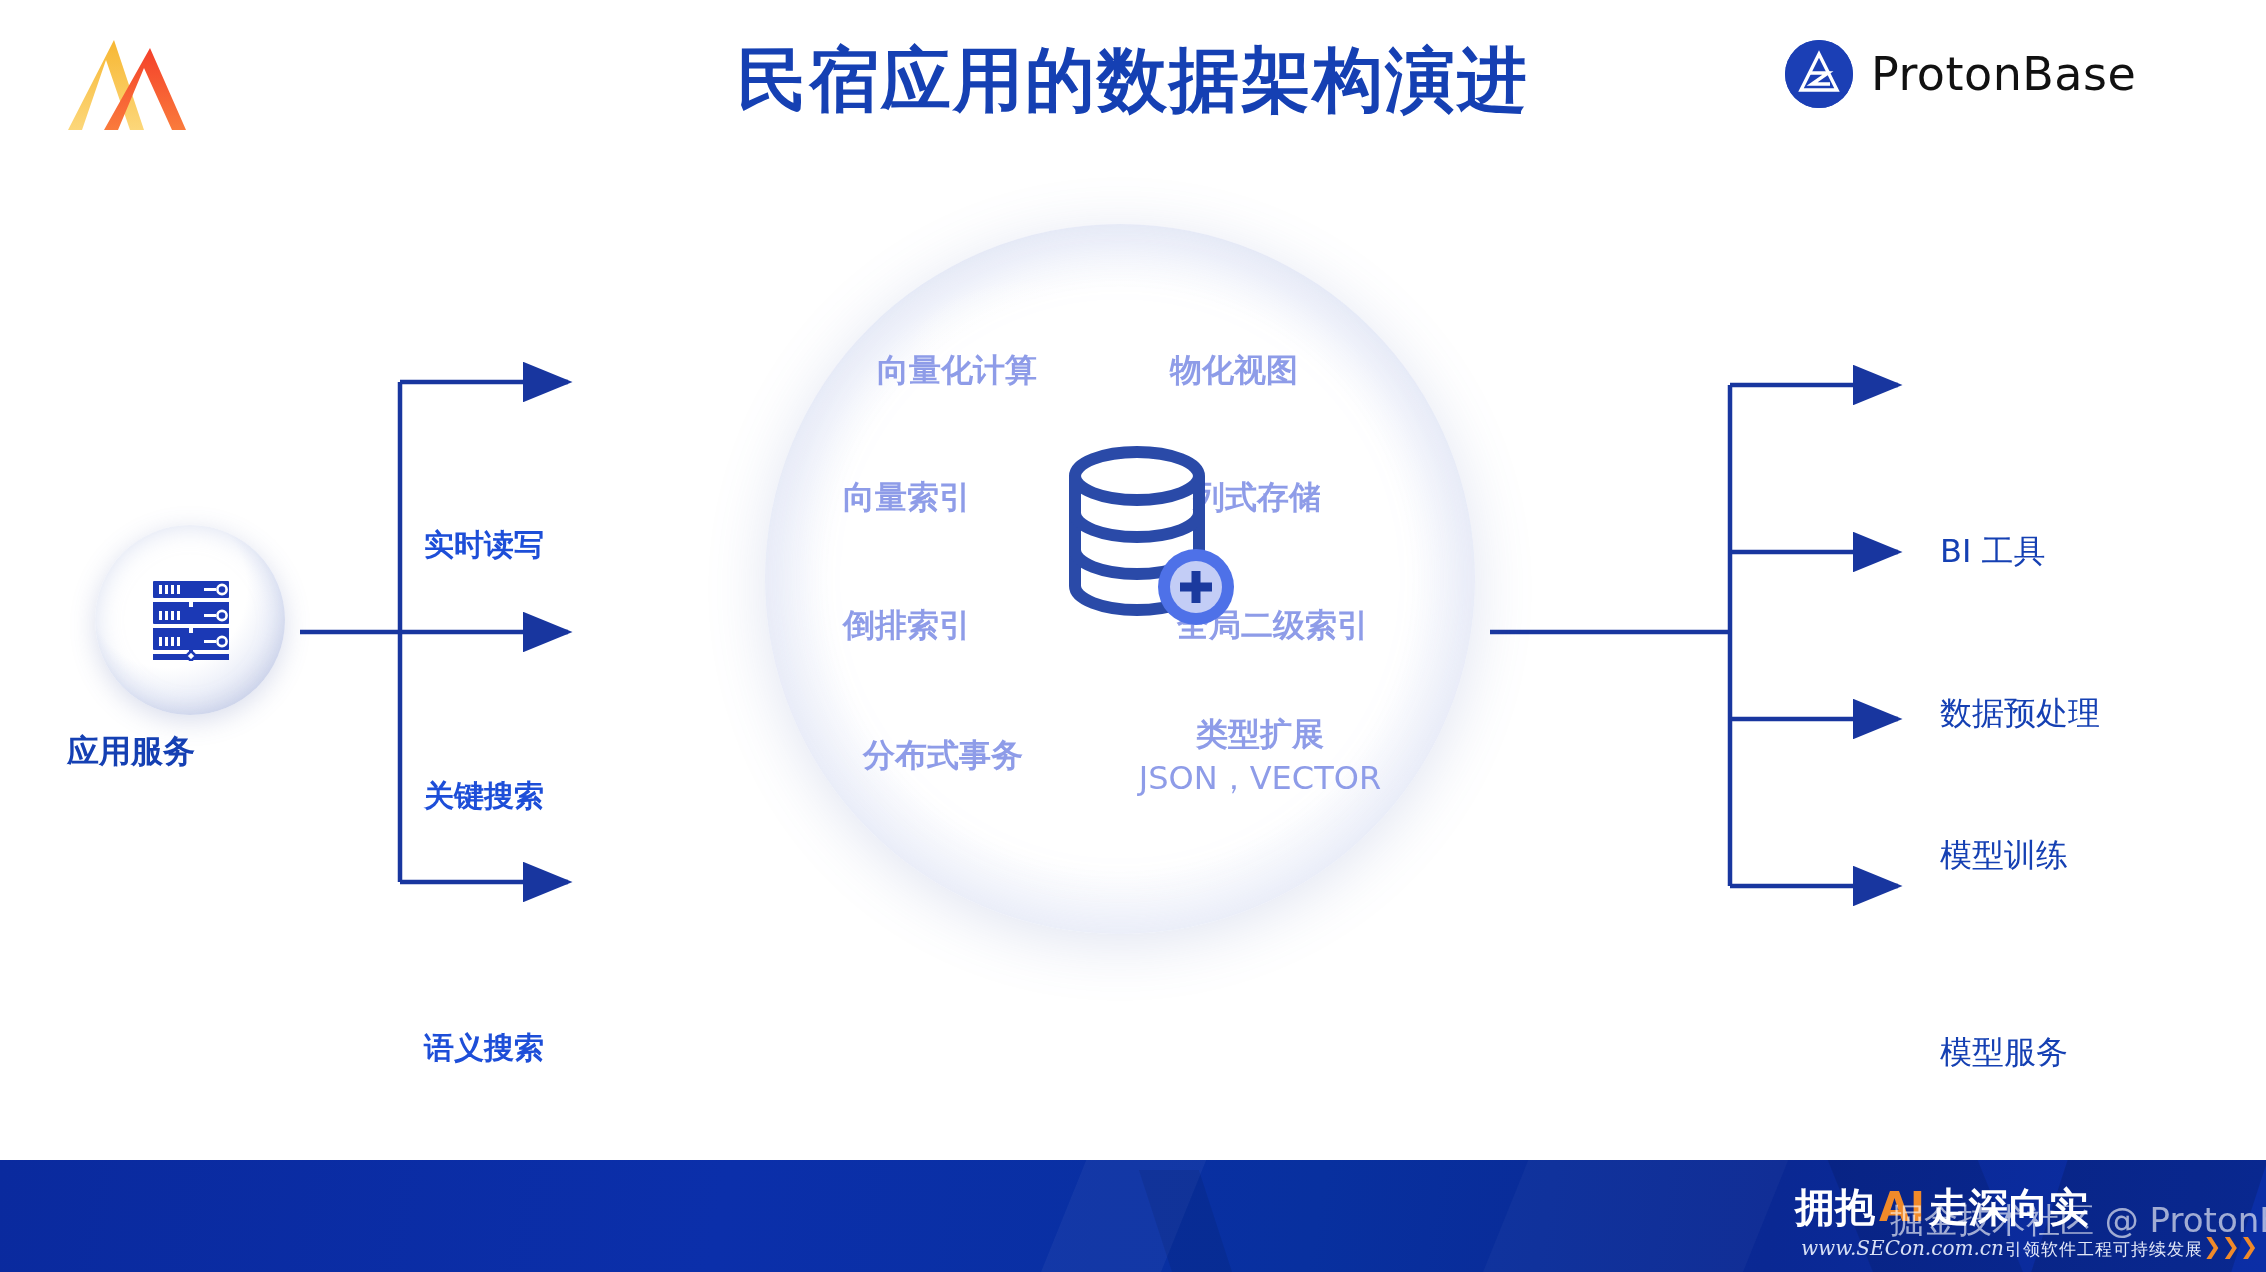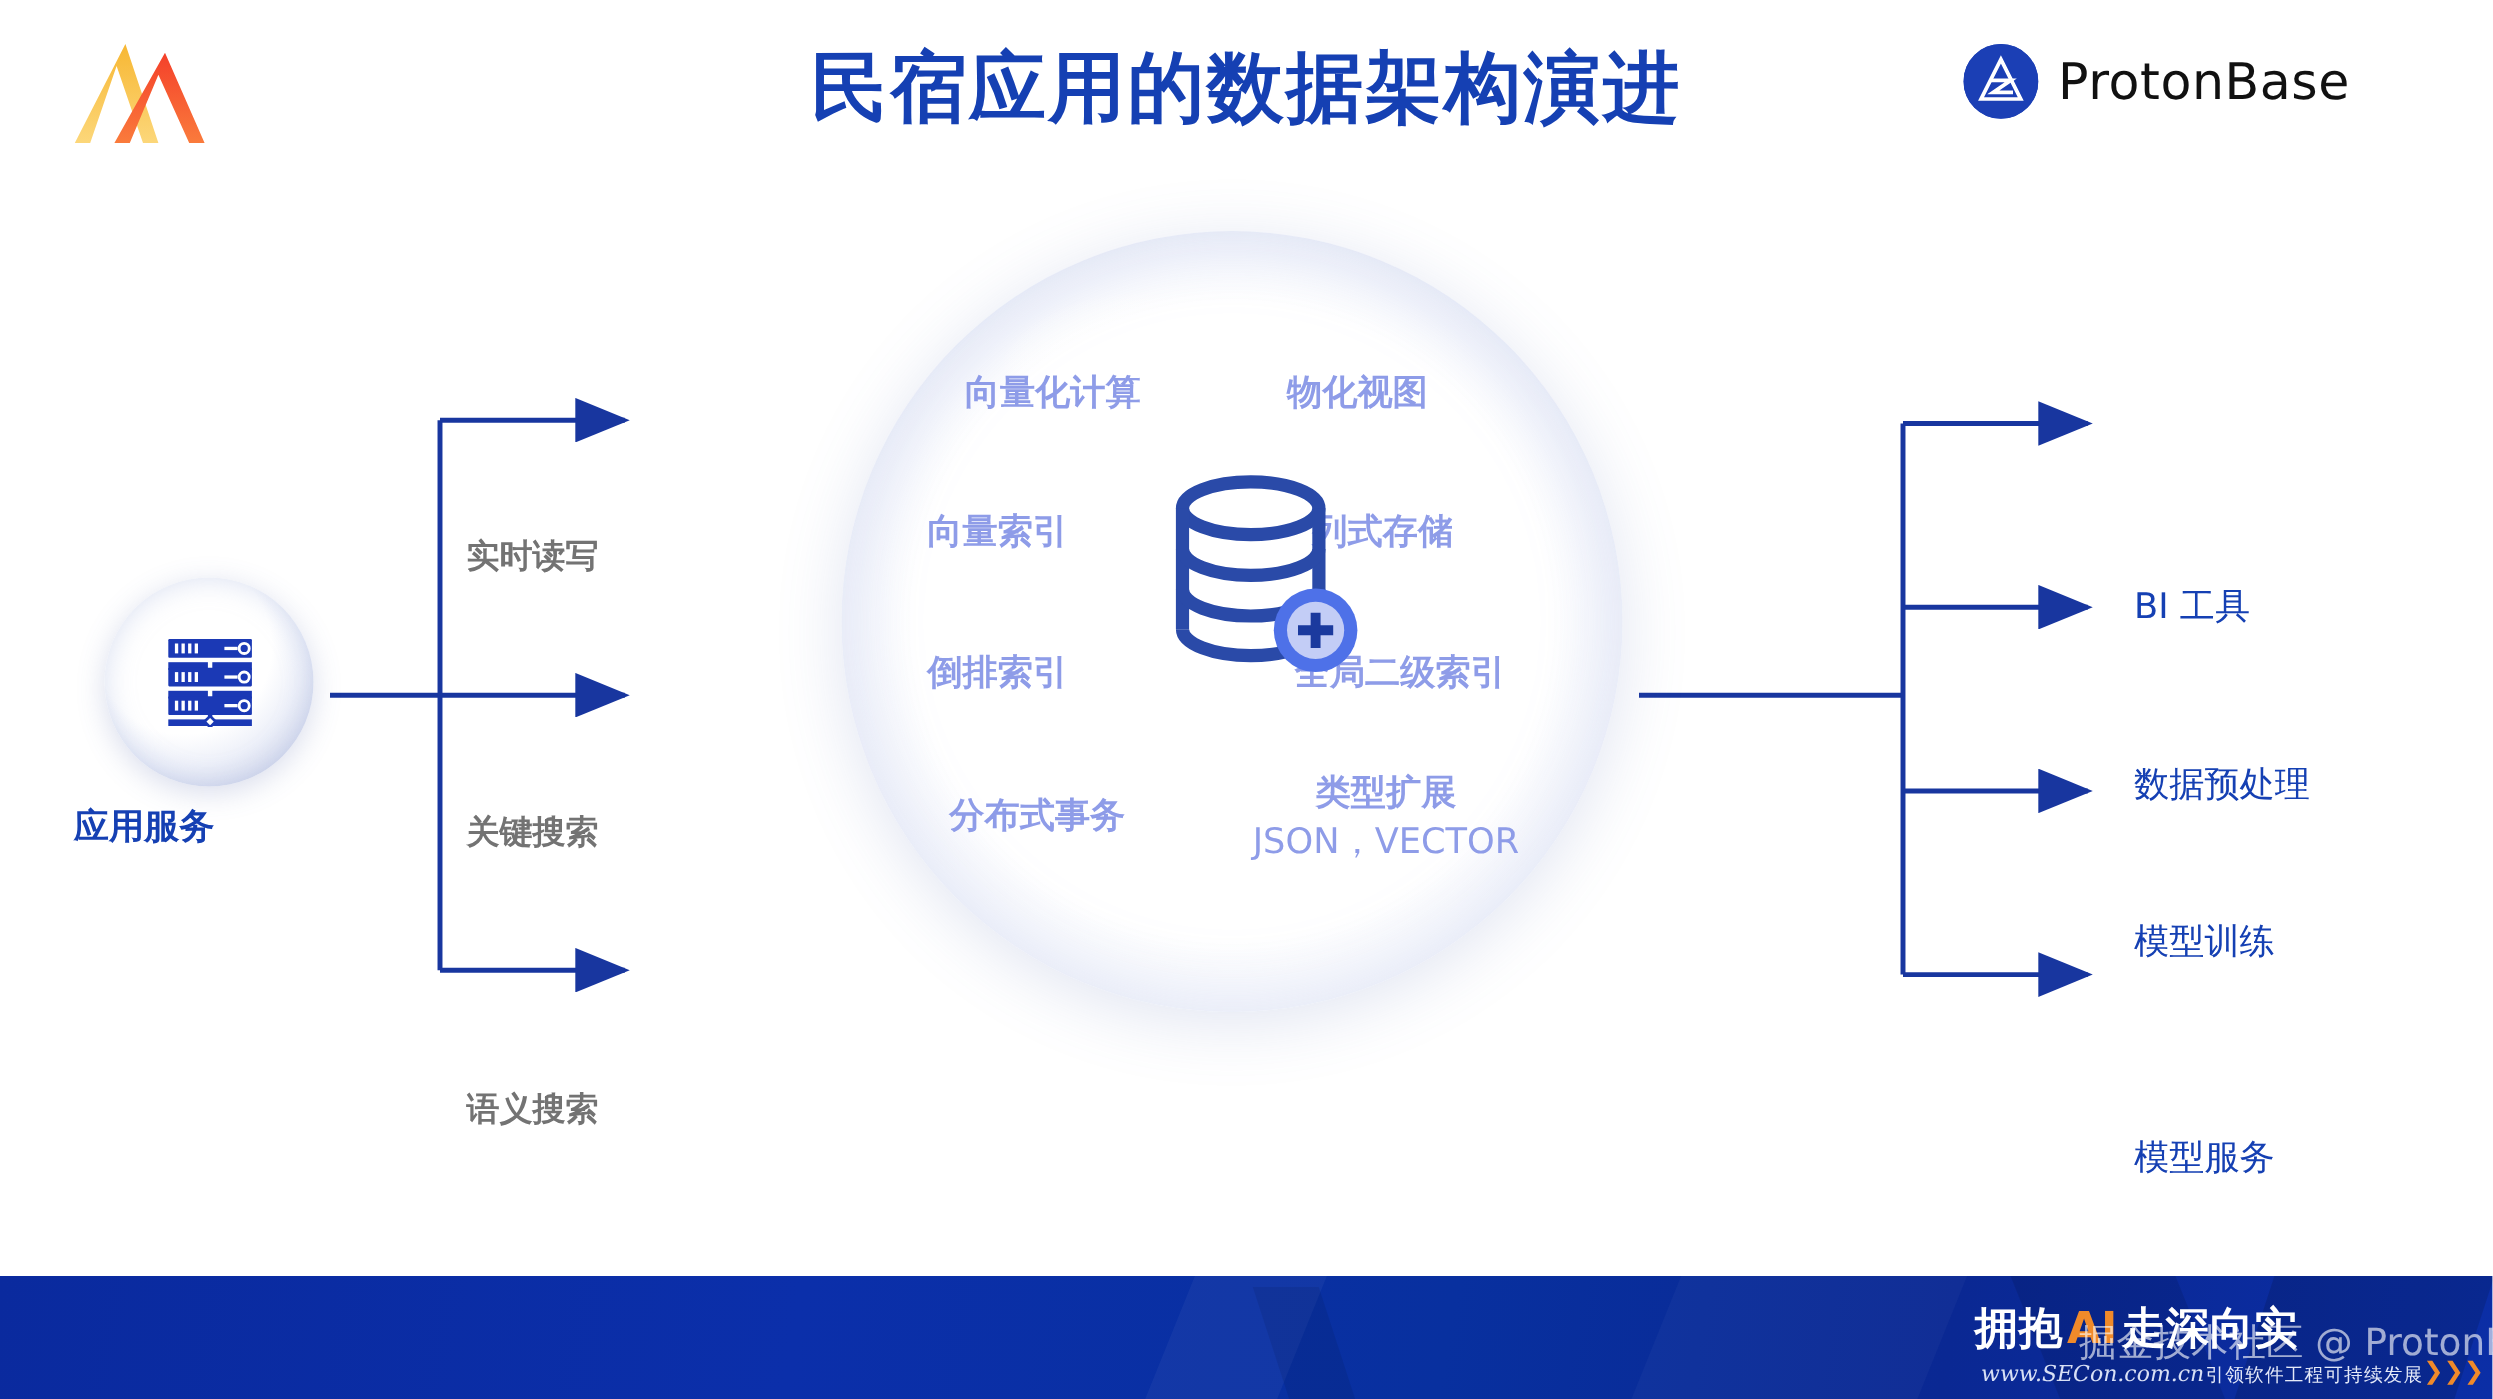--- a/index.html
+++ b/index.html
@@ -62,41 +62,42 @@
     position: absolute; left: -28px; top: 205px; width: 246px;
     font-size: 32px; font-weight: bold; color: #1540b3;
     font-family: "DejaVu Sans", "Liberation Sans", sans-serif;
   }
 
   
   #flow-svg { position: absolute; left: 0; top: 0; width: 2266px; height: 980px; }
 
   
   .flow-label {
-    position: absolute; font-size: 30px; color: #737373; font-weight: bold;
+    position: absolute; font-size: 30px; color: #1d4ed8; font-weight: bold;
     white-space: nowrap;
     font-family: "DejaVu Sans", "Liberation Sans", sans-serif;
+    margin-top: 40px;
   }
   #label-l0 { left: 424px; top: 315px; }
   #label-l1 { left: 424px; top: 566px; text-align: center; }
   #label-l2 { left: 424px; top: 818px; }
 
   .out-label {
     position: absolute; font-size: 32px; color: #1540b3; font-weight: normal;
     white-space: nowrap;
     font-family: "DejaVu Sans", "Liberation Sans", sans-serif;
   }
   #label-r0 { left: 1940px; top: 360px; }
   #label-r1 { left: 1940px; top: 522px; }
   #label-r2 { left: 1940px; top: 664px; }
   #label-r3 { left: 1940px; top: 861px; }
 
   
   #bubble {
-    position: absolute; left: 765px; top: 40px; width: 710px; height: 710px;
+    position: absolute; left: 765px; top: 54px; width: 710px; height: 710px;
     border-radius: 50%;
     background:
       radial-gradient(circle at 50% 50%, #ffffff 0%, #ffffff 58%, #f3f5fc 70%, #dfe4f5 82%, #e9ecf8 92%, #fbfcfe 100%);
     box-shadow:
       0 10px 60px rgba(90,110,180,0.18),
       inset 0 0 70px rgba(150,165,220,0.30),
       inset 0 -20px 60px rgba(255,255,255,0.9);
   }
   #bubble-gloss {
     position: absolute; left: 130px; top: 48px; width: 320px; height: 190px;

